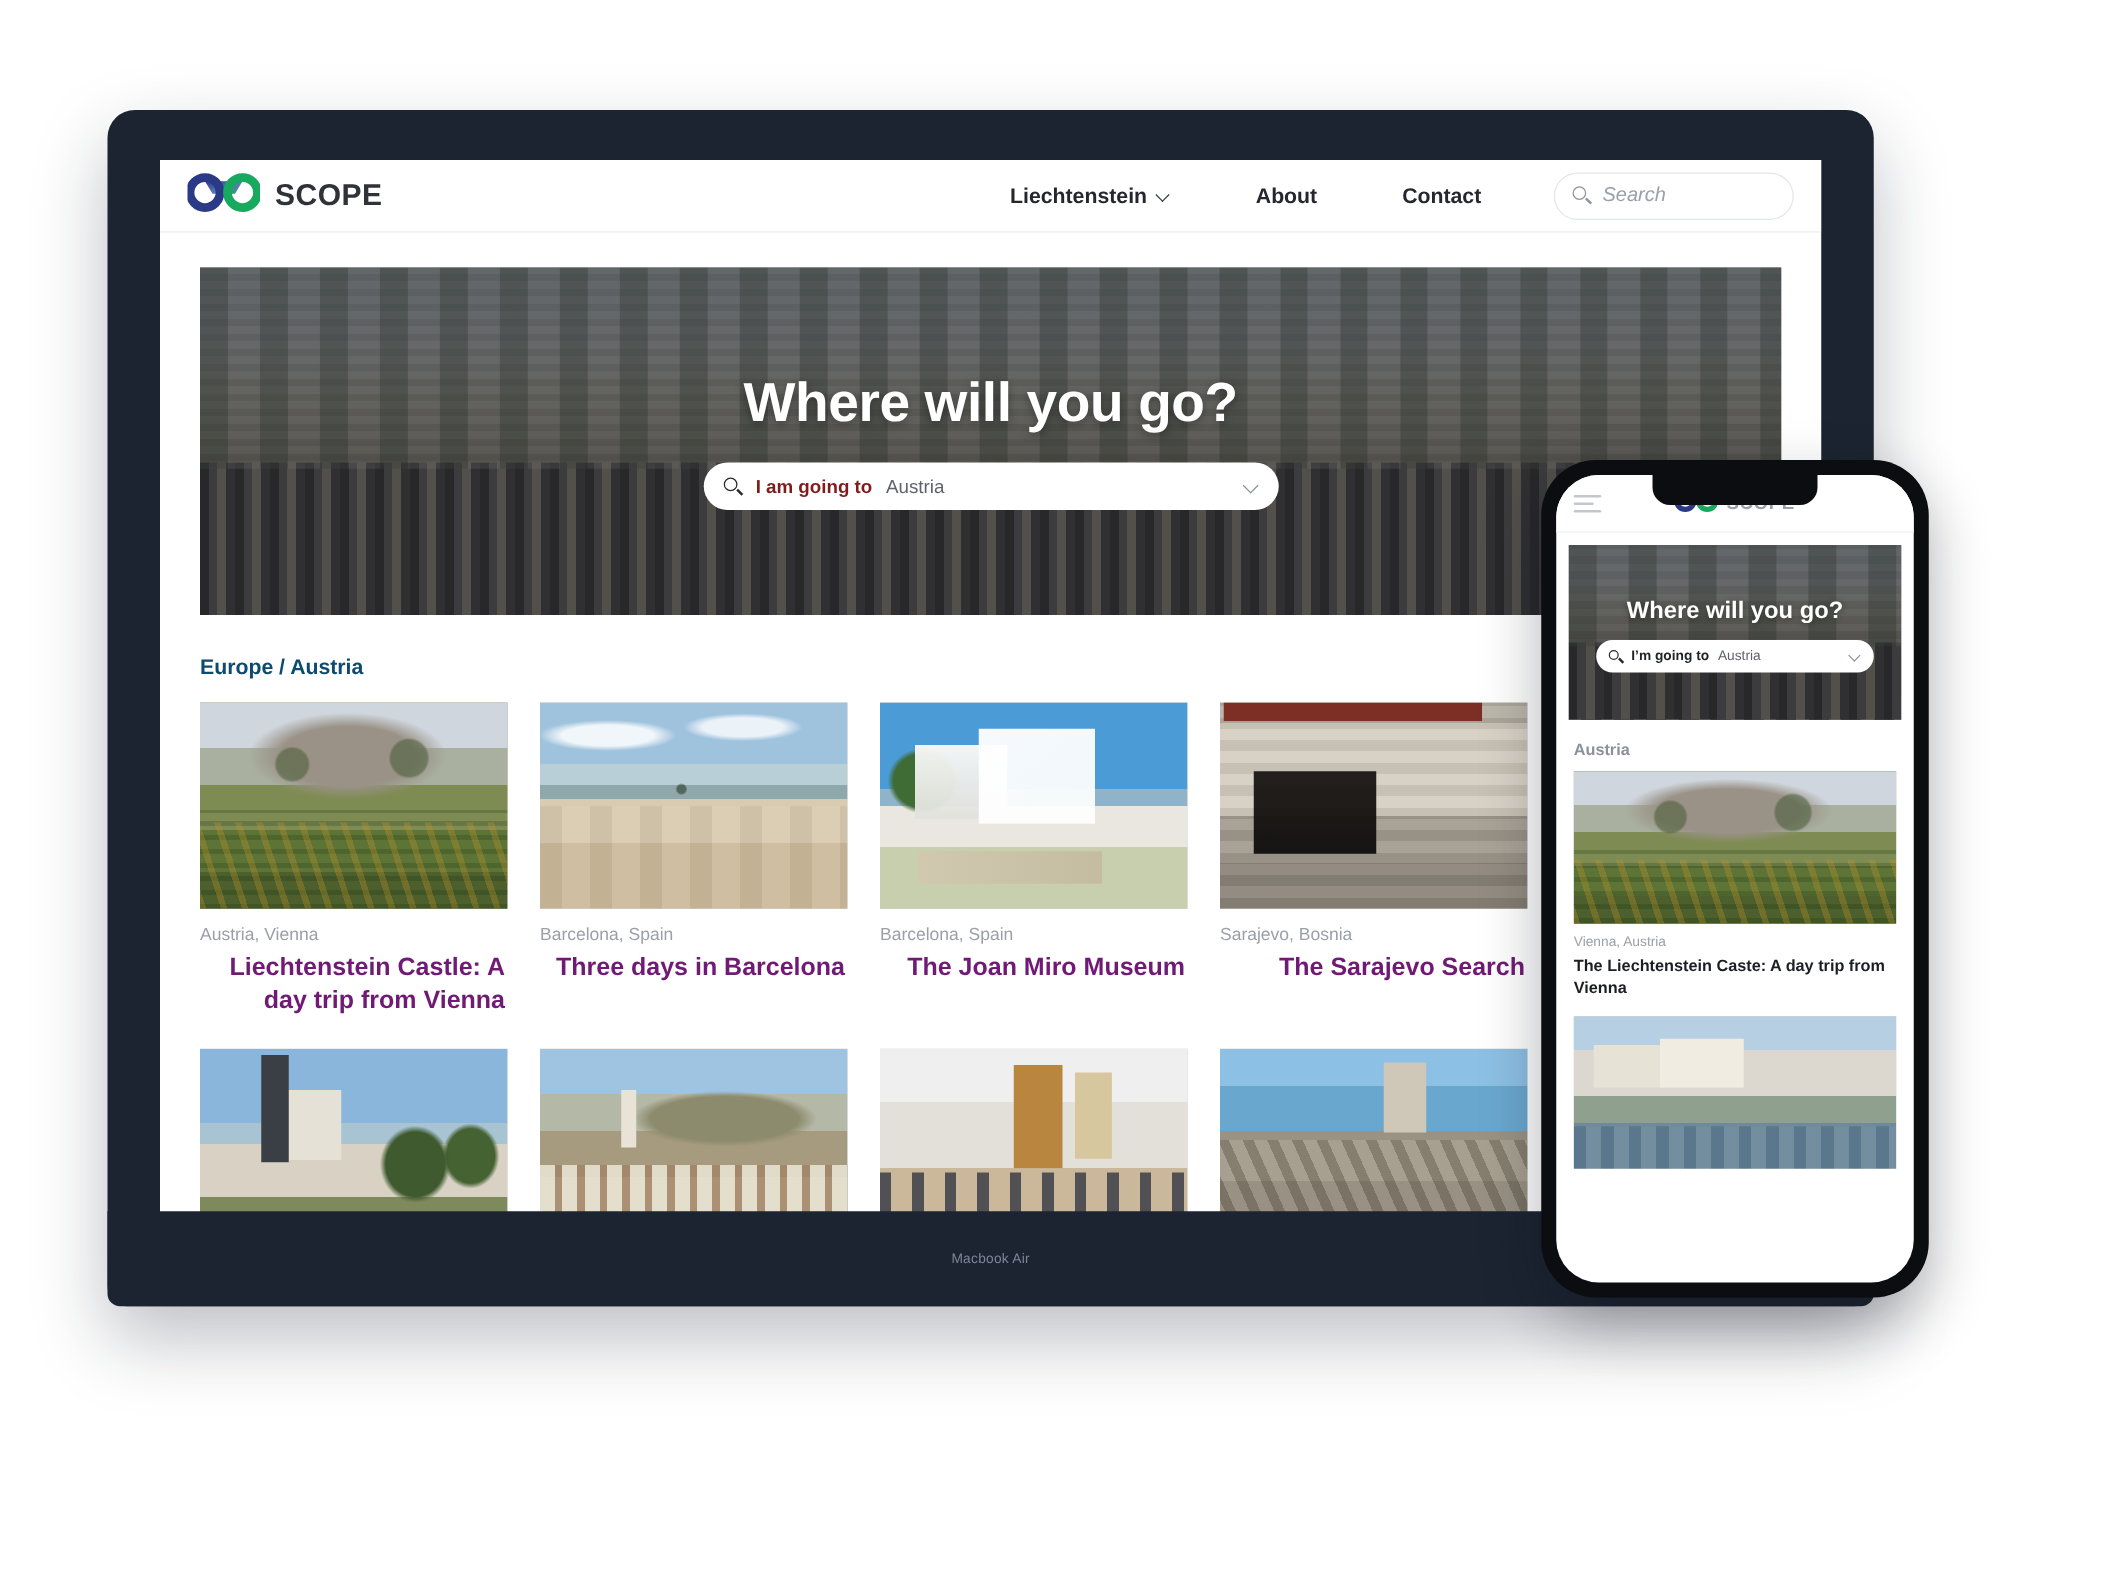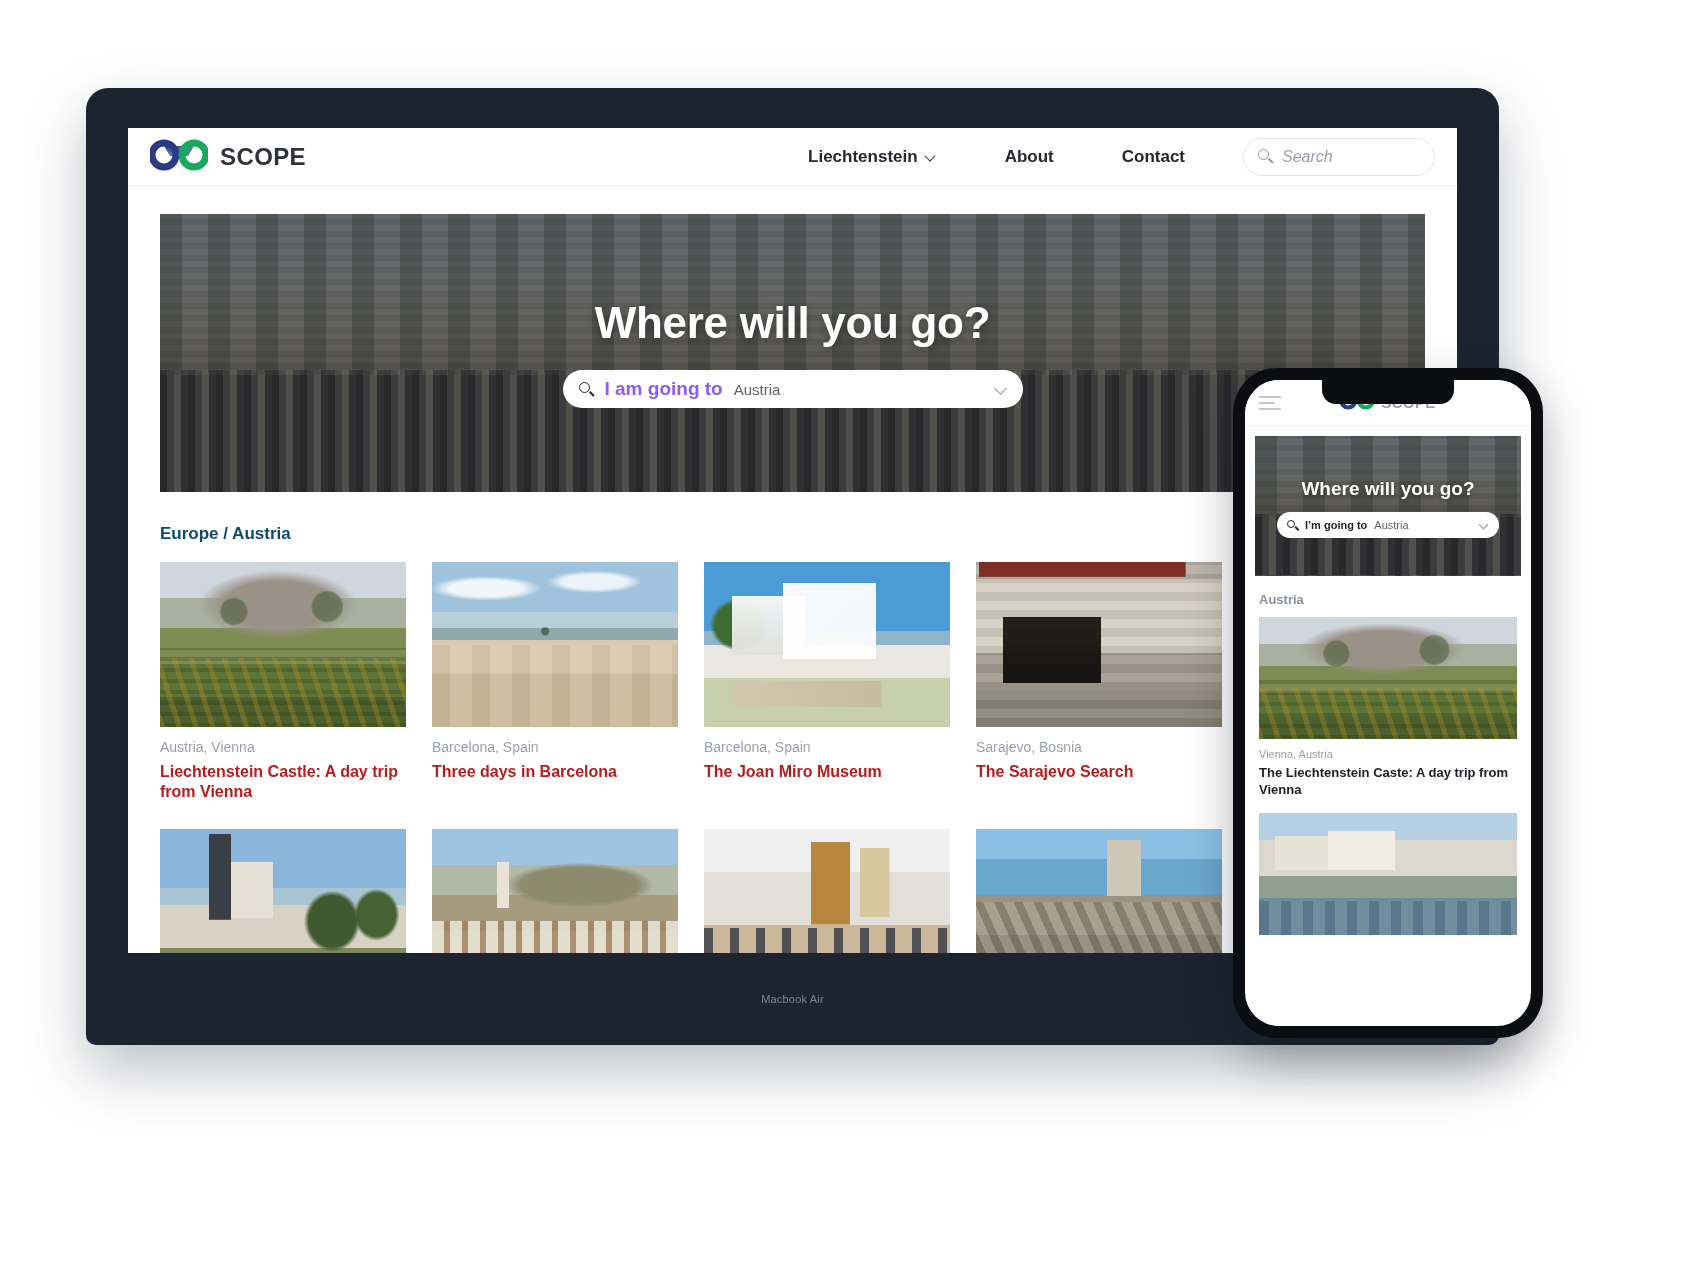--- a/index.html
+++ b/index.html
@@ -20,21 +20,21 @@
     padding: 40px 42px 0 42px;
     box-shadow: 0 26px 60px rgba(20,28,45,0.28);
   }
   .laptop-screen {
     position: relative;
     width: 1329px; height: 845px;
     background: #ffffff;
     overflow: hidden;
   }
   .laptop-foot {
-    position: absolute; left: 0; bottom: 0; width: 1413px; height: 92px;
+    position: absolute; left: 0; bottom: 0; width: 1413px; height: 76px;
     background: #1c2431; border-radius: 0 0 16px 16px;
     display: flex; align-items: center; justify-content: center;
   }
   .laptop-foot-label { color:#7d8597; font-size: 11px; letter-spacing:.2px; }
 
   
   .dheader {
     height: 58px; width: 100%;
     display: flex; align-items: center;
     border-bottom: 1px solid #eceef1;
@@ -89,21 +89,21 @@
     align-items:center; justify-content:center; gap: 22px;
   }
   .hero-title {
     font-size: 44px; font-weight: 700; color:#fff;
     text-shadow: 0 2px 8px rgba(0,0,0,.35); letter-spacing:-0.3px;
   }
   .hero-search {
     width: 460px; height: 38px; background:#fff; border-radius: 19px;
     display:flex; align-items:center; padding: 0 16px; gap:11px;
   }
-  .hs-label { font-size:19px; font-weight:700; color:#8b5cf6; }
+  .hs-label { font-size:15px; font-weight:700; color:#7f1d1d; }
   .hs-value { font-size:15px; color:#5e636b; }
   .hs-chev { margin-left:auto; width:12px;height:12px; position:relative;}
   .hs-chev::after{
     content:""; position:absolute; left:1px; top:1px; width:8px;height:8px;
     border-right:1.7px solid #8b9099; border-bottom:1.7px solid #8b9099;
     transform: rotate(45deg);
   }
 
   
   .breadcrumb {
@@ -113,22 +113,23 @@
     margin: 0 32px; display:grid; grid-template-columns: repeat(4, 246px);
     gap: 26px 26px;
   }
   .card { width: 244px; cursor:pointer; }
   .card-img {
     width: 246px; height: 165px; overflow:hidden; background:#c9c9c5;
     position:relative;
   }
   .card-meta { font-size: 14px; color:#9aa0a8; margin-top: 12px; }
   .card-title {
-    font-size: 16px; font-weight:700; color:#b91c1c; margin-top: 7px;
+    font-size: 20px; font-weight:700; color:#701a75; margin-top: 7px;
     line-height: 1.28;
+    text-align: right;
   }
 
   
   .phone {
     position: absolute; left: 1233px; top: 368px;
     width: 310px; height: 670px;
     background:#0b0d10; border-radius: 44px;
     padding: 12px;
     box-shadow: 0 20px 48px rgba(15,20,32,0.32);
   }

